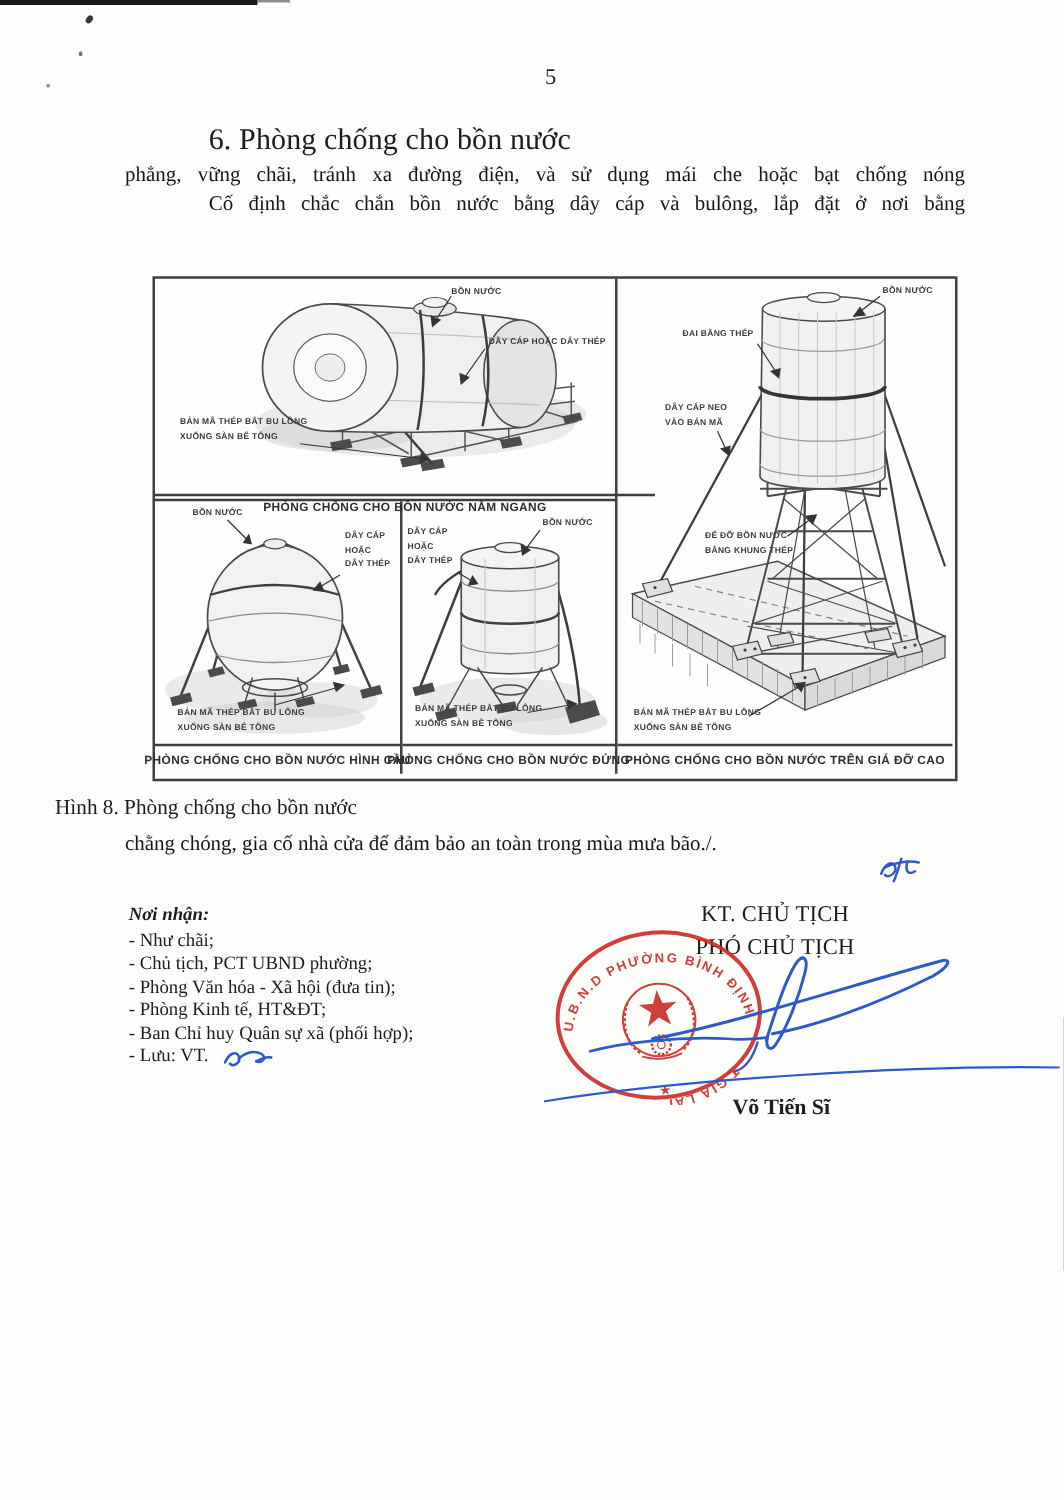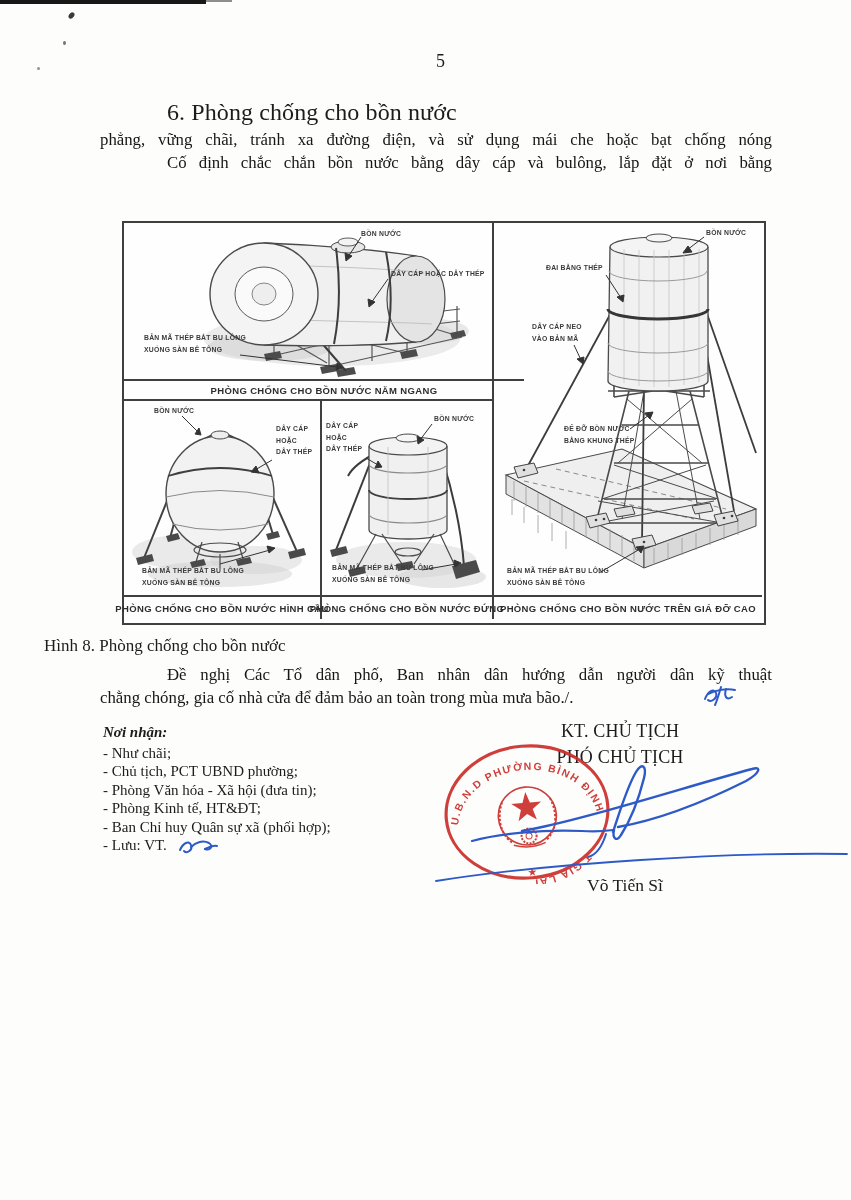--- a/index.html
+++ b/index.html
@@ -27,21 +27,21 @@
   }
   .fig-label{
     font:700 6.8px/1.7 "Liberation Sans","DejaVu Sans",sans-serif;
     color:#3a3a3a;letter-spacing:.25px;white-space:nowrap;
   }
   
   .noinhan-h{font-size:15px;font-weight:bold;font-style:italic;}
   .noinhan-item{font-size:15px;line-height:18.4px;white-space:nowrap;}
   
   .sig-title{width:240px;text-align:center;font-size:18px;font-weight:normal;letter-spacing:.2px;white-space:nowrap;}
-  .signer{width:170px;text-align:center;font-size:17.5px;font-weight:normal;}
+  .signer{width:170px;text-align:center;font-size:17.5px;font-weight:bold;}
   .speck{background:#3a3a3a;border-radius:50%;}
   svg{display:block;}
 </style>
 </head>
 <body>
 
 <div id="page">
 
   <div class="abs" style="left:0;top:0;width:206px;height:4px;background:#181818;"></div>
   <div class="abs" style="left:206px;top:0;width:26px;height:2px;background:#8e8e8e;"></div>
@@ -57,21 +57,21 @@
     <div class="bodyline">phẳng, vững chãi, tránh xa đường điện, và sử dụng mái che hoặc bạt chống nóng</div>
     <div class="bodyline first">Cố định chắc chắn bồn nước bằng dây cáp và bulông, lắp đặt ở nơi bằng</div>
   </div>
 
   <div id="fig-frame" class="abs" style="left:122px;top:221px;width:640px;height:400px;"></div>
 
   <div class="abs grid-line" style="left:492px;top:223px;width:2px;height:396px;"></div>
   <div class="abs grid-line" style="left:320px;top:401px;width:2px;height:218px;"></div>
   <div class="abs grid-line" style="left:124px;top:399px;width:368px;height:2px;"></div>
 
-  <div class="abs fig-cap" style="left:124px;top:379px;width:400px;height:20px;">PHÒNG CHỐNG CHO BỒN NƯỚC NẰM NGANG</div>
+  <div class="abs fig-cap" style="left:124px;top:395px;width:400px;height:20px;">PHÒNG CHỐNG CHO BỒN NƯỚC NẰM NGANG</div>
   <div class="abs fig-cap" style="left:124px;top:595px;width:196px;height:24px;">PHÒNG CHỐNG CHO BỒN NƯỚC HÌNH CẦU</div>
   <div class="abs fig-cap" style="left:322px;top:595px;width:170px;height:24px;">PHÒNG CHỐNG CHO BỒN NƯỚC ĐỨNG</div>
   <div class="abs fig-cap" style="left:494px;top:595px;width:268px;height:24px;">PHÒNG CHỐNG CHO BỒN NƯỚC TRÊN GIÁ ĐỠ CAO</div>
 
   <svg class="abs" style="left:124px;top:223px;" width="368" height="156" viewBox="0 0 368 156">
     <ellipse cx="208" cy="116" rx="128" ry="27" fill="#dadada" opacity=".55"></ellipse>
     <ellipse cx="146" cy="124" rx="62" ry="14" fill="#cfcfcf" opacity=".5"></ellipse>
     <ellipse cx="300" cy="108" rx="45" ry="13" fill="#d2d2d2" opacity=".5"></ellipse>
     <g stroke="#555" stroke-width="1.2" fill="none">
       <path d="M150,95 V133 M205,102 V146 M283,95 V132 M333,83 V114 M248,99 V138"></path>
@@ -281,21 +281,20 @@
     <div>BẰNG KHUNG THÉP</div>
   </div>
   <div class="abs fig-label" style="left:507px;top:565px;">
     <div>BẢN MÃ THÉP BẮT BU LÔNG</div>
     <div>XUỐNG SÀN BÊ TÔNG</div>
   </div>
 
   <div class="abs figcapt" style="left:44px;top:636px;width:807px;">Hình 8. Phòng chống cho bồn nước</div>
 
   <div class="abs" style="left:100px;top:664px;">
-    <div class="bodyline first">Đề nghị Các Tổ dân phố, Ban nhân dân hướng dẫn người dân kỹ thuật</div>
     <div class="bodyline last">chằng chóng, gia cố nhà cửa để đảm bảo an toàn trong mùa mưa bão./.</div>
   </div>
 
   <svg class="abs" style="left:700px;top:681px;" width="38" height="28" viewBox="0 0 38 28">
     <g stroke="#2e5ac8" stroke-width="2" fill="none" stroke-linecap="round">
       <path d="M5,18 C8,10 14,7 16,12 C18,17 11,22 8,19"></path>
       <path d="M21,6 C19,13 17,20 15,24"></path>
       <path d="M8,13 C16,9 27,7 35,9"></path>
       <path d="M26,8 C24,15 26,20 32,16"></path>
     </g>

